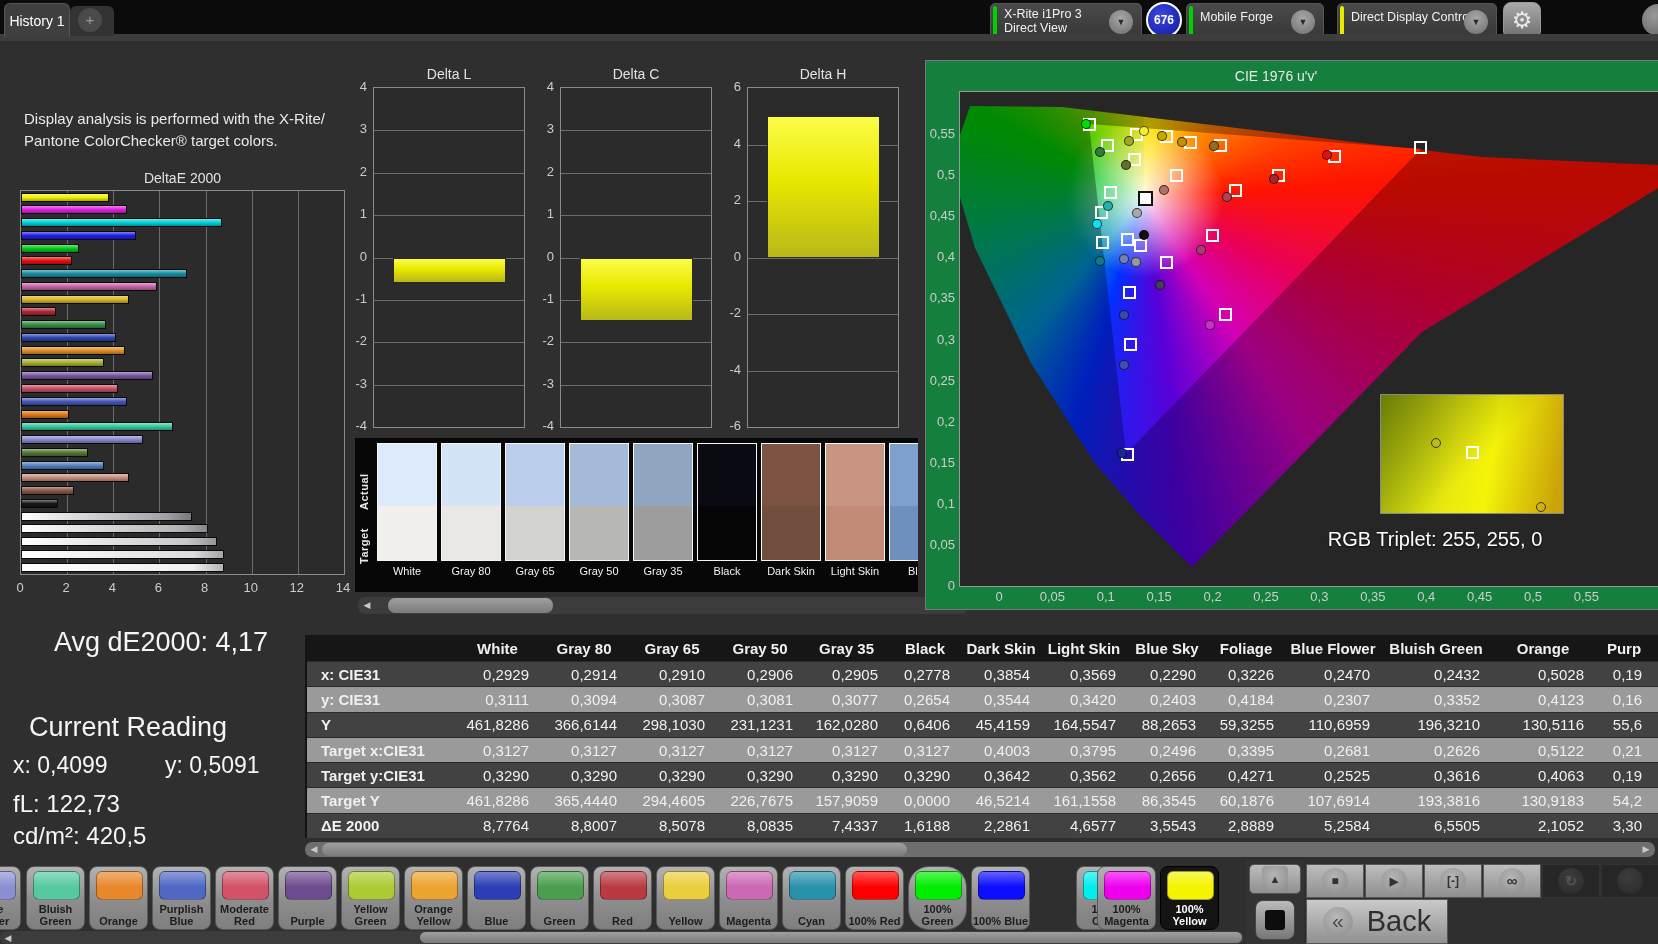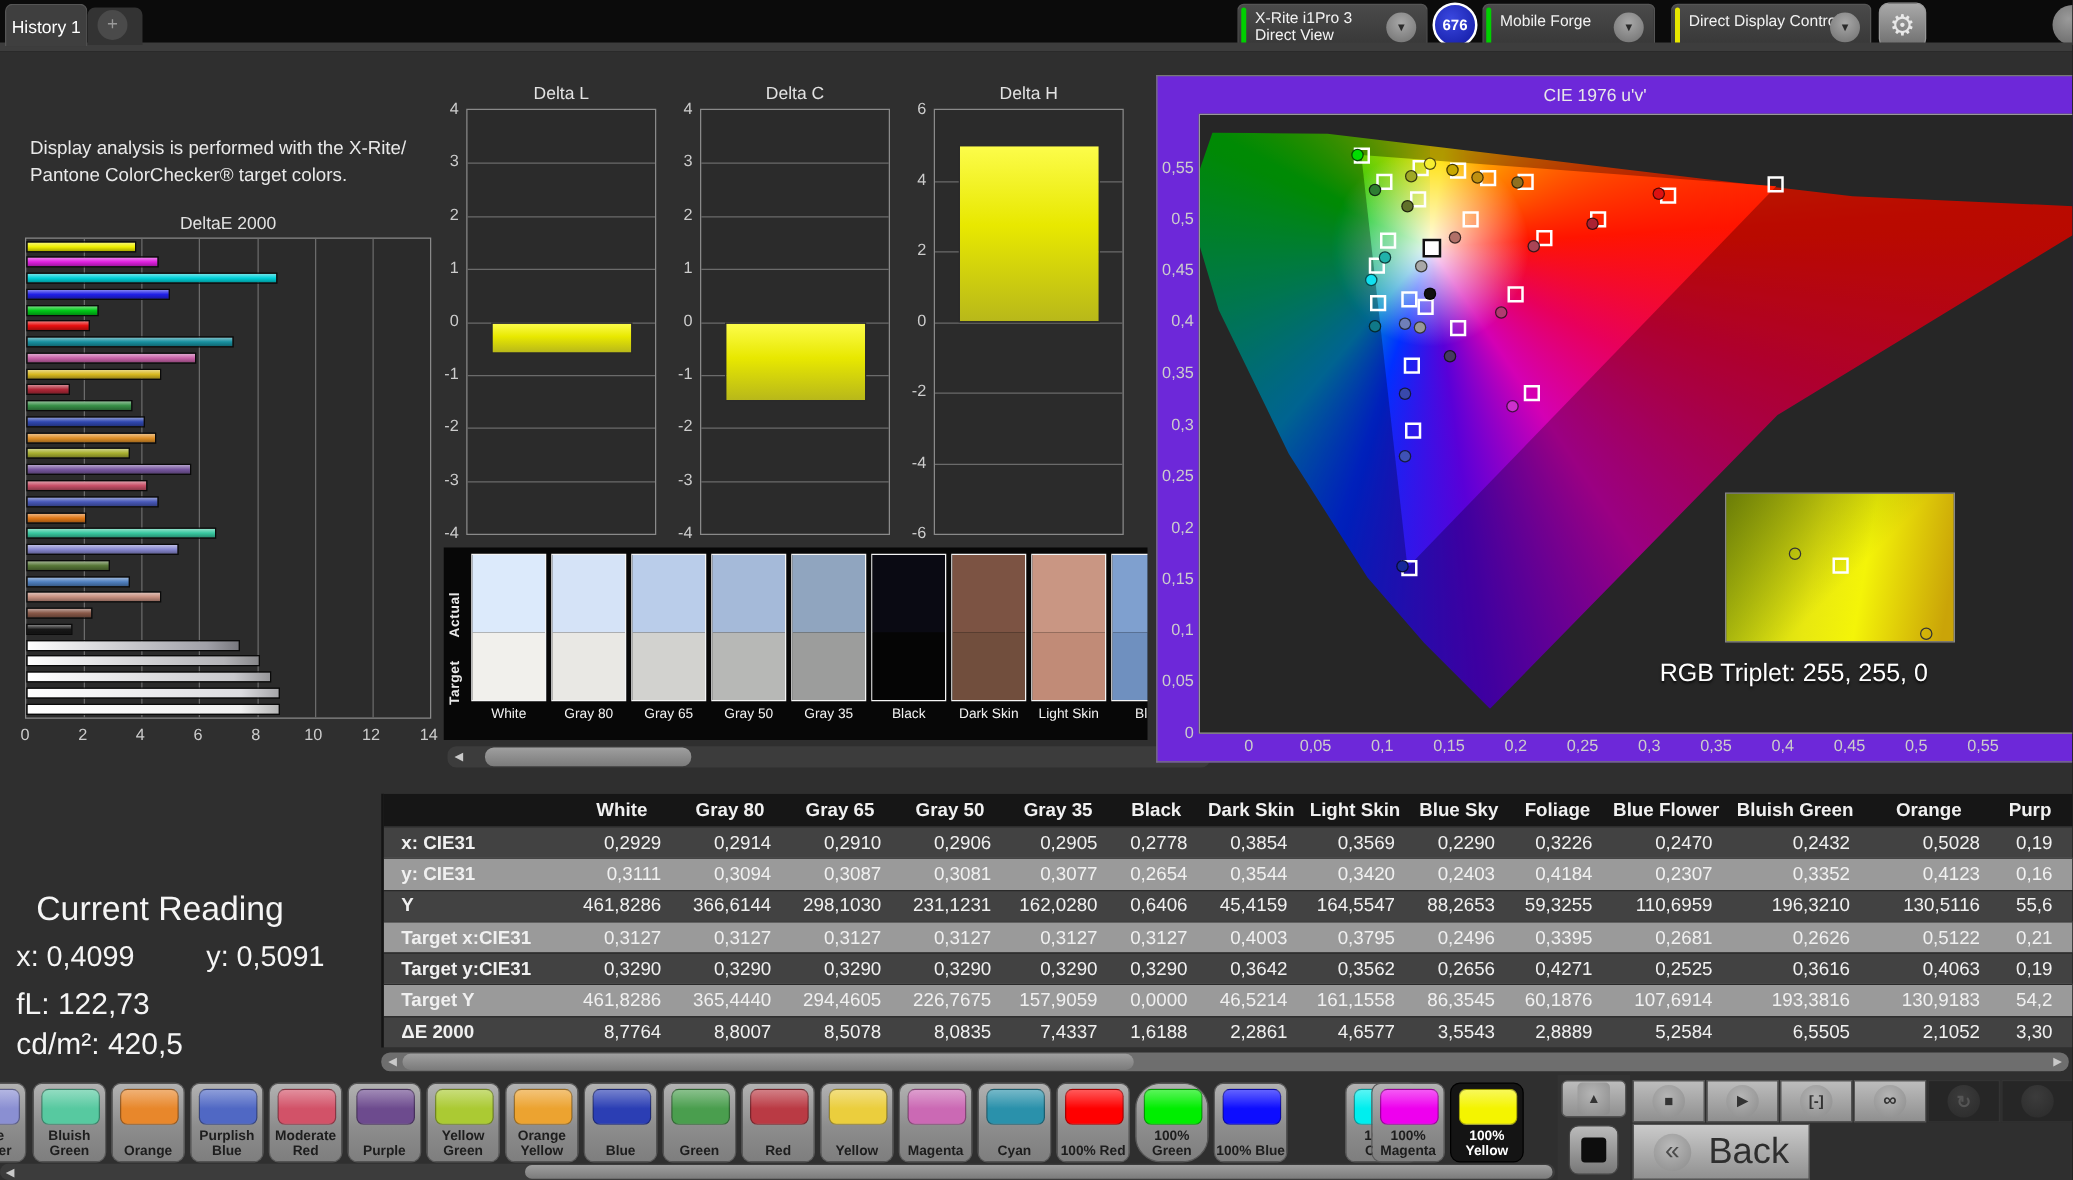--- a/index.html
+++ b/index.html
@@ -45,21 +45,21 @@
   
   .swpanel{position:absolute;left:355px;top:438px;width:563px;height:154px;background:#070707;overflow:hidden;}
   .swrot{position:absolute;left:3px;writing-mode:vertical-rl;transform:rotate(180deg);font-size:11px;font-weight:bold;
          color:#e8e8e8;letter-spacing:.5px;}
   .sw{position:absolute;top:5px;width:60px;height:118px;border:1px solid #f5f5f5;box-sizing:border-box;}
   .swlabel{position:absolute;top:127px;width:62px;text-align:center;font-size:11px;color:#f2f2f2;}
   .scroll{position:absolute;background:#3c3c3c;border-radius:7px;}
   .thumb{position:absolute;top:1px;bottom:1px;border-radius:7px;background:linear-gradient(#9f9f9f,#7b7b7b);}
   .sarrow{position:absolute;top:1px;width:14px;bottom:1px;color:#c9c9c9;font-size:9px;text-align:center;line-height:15px;}
   
-  .cie{position:absolute;left:925px;top:60px;width:733px;height:550px;background:#6d28d9;border:1px solid #777;
+  .cie{position:absolute;left:925px;top:60px;width:733px;height:550px;background:#15803d;border:1px solid #777;
        border-right:none;box-sizing:border-box;}
   .cie-title{position:absolute;top:7px;left:0;width:700px;text-align:center;font-size:14px;color:#e8e8e8;}
   .cie-frame{position:absolute;left:33px;top:30px;width:700px;height:494px;border:1px solid #999;overflow:hidden;background:#262626;}
   .cie-fill{position:absolute;left:0;top:0;width:700px;height:494px;
      background:
        radial-gradient(circle 110px at 184px 106px, rgba(255,255,255,.92), rgba(255,255,255,0) 72%),
        conic-gradient(from 0deg at 184px 106px,#ffdf00 8deg,#ff7000 52deg,#ff1400 86deg,#e8005c 118deg,
                       #d400b4 146deg,#5a00d8 172deg,#0030ff 198deg,#0090cc 220deg,#00aa74 254deg,
                       #00c414 294deg,#9cd400 338deg,#ffdf00 368deg);}
   .cie-dim{clip-path:polygon(10px 14px,102px 15px,402px 51px,522px 65px,700px 73px,700px 95px,462px 240px,
@@ -186,20 +186,21 @@
       <div class="ticklbl" style="left: 6px; top: 580px; width: 28px; text-align: center;">0</div>
       <div class="ticklbl" style="left: 52.1429px; top: 580px; width: 28px; text-align: center;">2</div>
       <div class="ticklbl" style="left: 98.2857px; top: 580px; width: 28px; text-align: center;">4</div>
       <div class="ticklbl" style="left: 144.429px; top: 580px; width: 28px; text-align: center;">6</div>
       <div class="ticklbl" style="left: 190.571px; top: 580px; width: 28px; text-align: center;">8</div>
       <div class="ticklbl" style="left: 236.714px; top: 580px; width: 28px; text-align: center;">10</div>
       <div class="ticklbl" style="left: 282.857px; top: 580px; width: 28px; text-align: center;">12</div>
       <div class="ticklbl" style="left: 329px; top: 580px; width: 28px; text-align: center;">14</div>
     </div>
 
+  <div class="bigstat" style="left:0;top:627px;width:322px;text-align:center;">Avg dE2000: 4,17</div>
   <div class="bigstat" style="left:13px;top:712px;margin-left:16px;">Current Reading</div>
   <div class="midstat" style="left:13px;top:752px;">x: 0,4099</div>
   <div class="midstat" style="left:165px;top:752px;">y: 0,5091</div>
   <div class="midstat" style="left:13px;top:790px;font-size:24px;">fL: 122,73</div>
   <div class="midstat" style="left:13px;top:822px;font-size:24px;">cd/m²: 420,5</div>
 
   <div class="chart-title" style="left:373px;top:66px;width:152px;">Delta L</div>
   <div class="chart-title" style="left:560px;top:66px;width:152px;">Delta C</div>
   <div class="chart-title" style="left:747px;top:66px;width:152px;">Delta H</div>
   <div id="dl" class="plot" style="left:373px;top:87px;width:152px;height:341px;">

